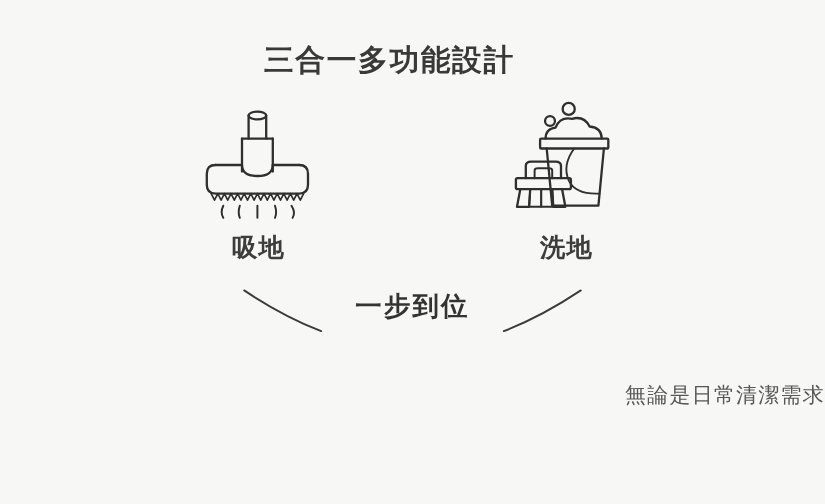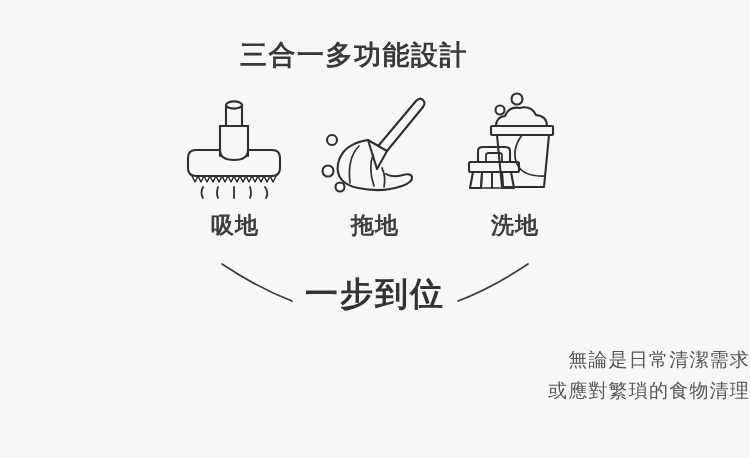--- a/index.html
+++ b/index.html
@@ -71,25 +71,25 @@
   
   .arcs {
     position: absolute;
     top: 255px;
     left: 200px;
     width: 350px;
     height: 60px;
   }
   .highlight {
     position: absolute;
-    top: 277px;
+    top: 267px;
     left: 0;
     width: 750px;
     text-align: center;
-    font-size: 33px;
+    font-size: 24px;
     font-weight: 700;
     letter-spacing: 2px;
     color: #333333;
     line-height: 1;
   }
 
   
   .desc {
     position: absolute;
     top: 344px;
@@ -137,42 +137,20 @@
           <path d="M23 99 Q20 105 23 110" stroke-width="1.8"></path>
           <path d="M38 99 Q36 105 38 110" stroke-width="1.8"></path>
           <path d="M54 99 L54 110" stroke-width="1.8"></path>
           <path d="M70 99 Q72 105 70 110" stroke-width="1.8"></path>
           <path d="M85 99 Q89 105 86 110" stroke-width="1.8"></path>
         </svg>
       </div>
       <div class="feature-label">吸地</div>
     </div>
 
-    <div class="feature">
-      <div class="feature-icon">
-        <svg width="118" height="112" viewBox="0 0 118 112" fill="none" stroke="#2f2f2f" stroke-width="2.1" stroke-linecap="round" stroke-linejoin="round">
-
-          <path d="M63 57 L100 13 M71 63 L107 19"></path>
-          <path d="M100 13 Q104 9 107 12 Q110 15 107 19"></path>
-
-          <path d="M52 52 L71 63 L61 81 Z"></path>
-
-          <path d="M52 52 Q26 56 22 76 Q19 95 42 100 Q66 105 86 98 Q97 94 96 89 Q95 85 87 87 Q76 90 70 86"></path>
-
-          <path d="M43 58 Q31 70 34 95" stroke-width="1.7"></path>
-          <path d="M57 67 Q52 80 58 98" stroke-width="1.7"></path>
-          <path d="M66 80 Q70 88 68 99" stroke-width="1.7"></path>
-
-          <circle cx="16" cy="52" r="5"></circle>
-          <circle cx="12" cy="83" r="5.5"></circle>
-          <circle cx="24" cy="99" r="4.5"></circle>
-        </svg>
-      </div>
-      <div class="feature-label">拖地</div>
-    </div>
 
     <div class="feature">
       <div class="feature-icon">
         <svg width="112" height="112" viewBox="0 0 112 112" fill="none" stroke="#2f2f2f" stroke-width="2.1" stroke-linecap="round" stroke-linejoin="round">
 
           <path d="M37 38 Q37 29 46 28 Q50 18 61 20 Q72 17 77 27 Q88 28 88 38"></path>
 
           <rect x="32" y="38" width="62" height="9" rx="1"></rect>
 
           <path d="M38 47 L43 99 L85 99 L90 47"></path>
@@ -201,16 +179,15 @@
     <svg width="350" height="60" viewBox="0 0 350 60" fill="none" stroke="#3a3a3a" stroke-width="1.7" stroke-linecap="round">
       <path d="M22 9 Q58 33 92 46"></path>
       <path d="M328 9 Q292 33 258 46"></path>
     </svg>
   </div>
 
   <div class="highlight">一步到位</div>
 
   <div class="desc">
     <div class="desc-line">無論是日常清潔需求</div>
-    <div class="desc-line">或應對繁瑣的食物清理</div>
   </div>
 
 </div>
 
 </body></html>

